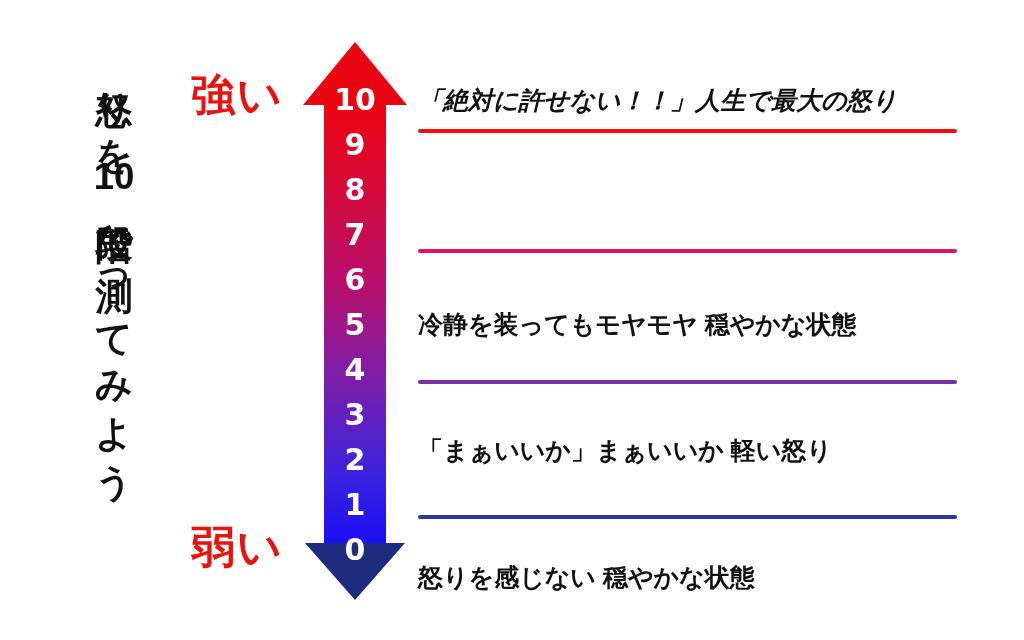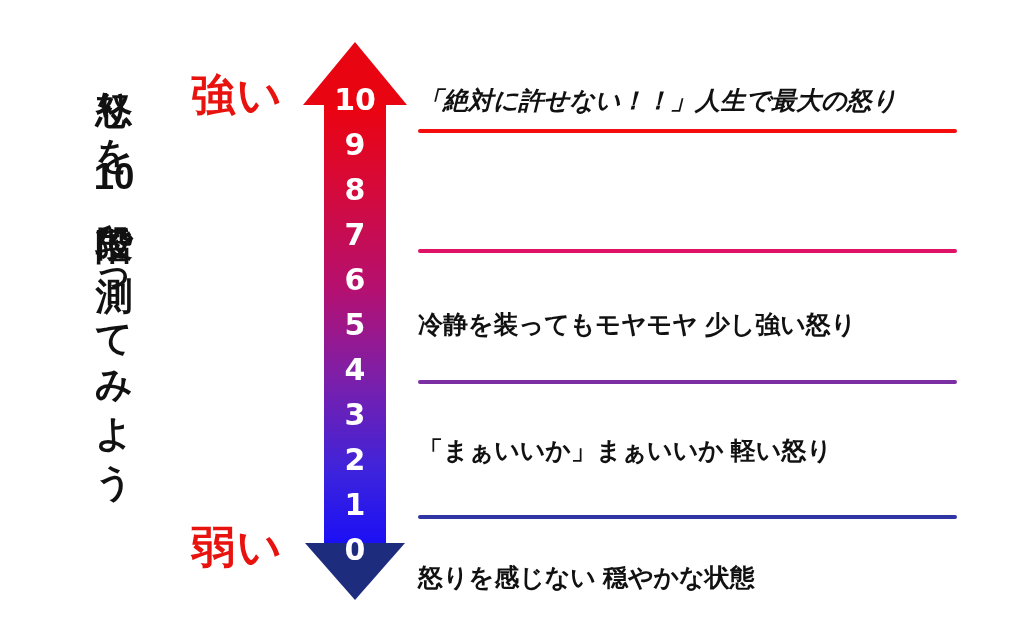--- a/index.html
+++ b/index.html
@@ -126,21 +126,21 @@
   <span class="scale-num" style="--i:7">3</span>
   <span class="scale-num" style="--i:8">2</span>
   <span class="scale-num" style="--i:9">1</span>
   <span class="scale-num" style="--i:10">0</span>
 
   <div id="row-text-0" class="row-text">「絶対に許せない！！」人生で最大の怒り</div>
   <div id="row-line-0" class="row-line" style="background-color: rgb(245, 13, 13);"></div>
 
   <div id="row-line-1" class="row-line" style="background-color: rgb(223, 18, 102);"></div>
 
-  <div id="row-text-2" class="row-text">冷静を装ってもモヤモヤ 少し強い怒り</div>
+  <div id="row-text-2" class="row-text">冷静を装ってもモヤモヤ 穏やかな状態</div>
   <div id="row-line-2" class="row-line" style="background-color: rgb(123, 47, 163);"></div>
 
   <div id="row-text-3" class="row-text">「まぁいいか」まぁいいか 軽い怒り</div>
   <div id="row-line-3" class="row-line" style="background-color: rgb(47, 53, 162);"></div>
 
   <div id="row-text-4" class="row-text">怒りを感じない 穏やかな状態</div>
 
 </div>
 
 </body></html>

